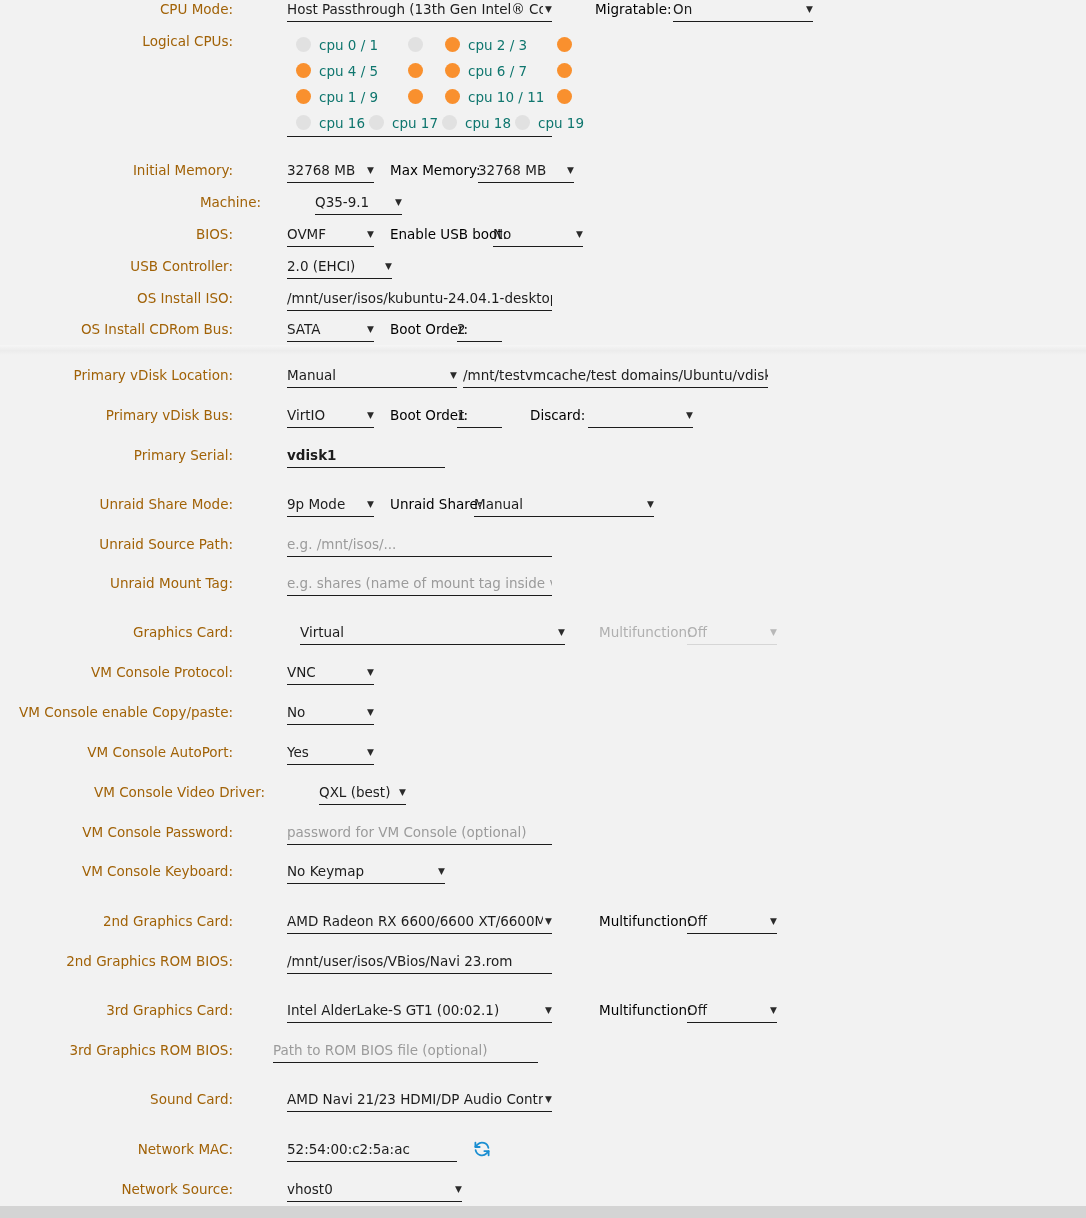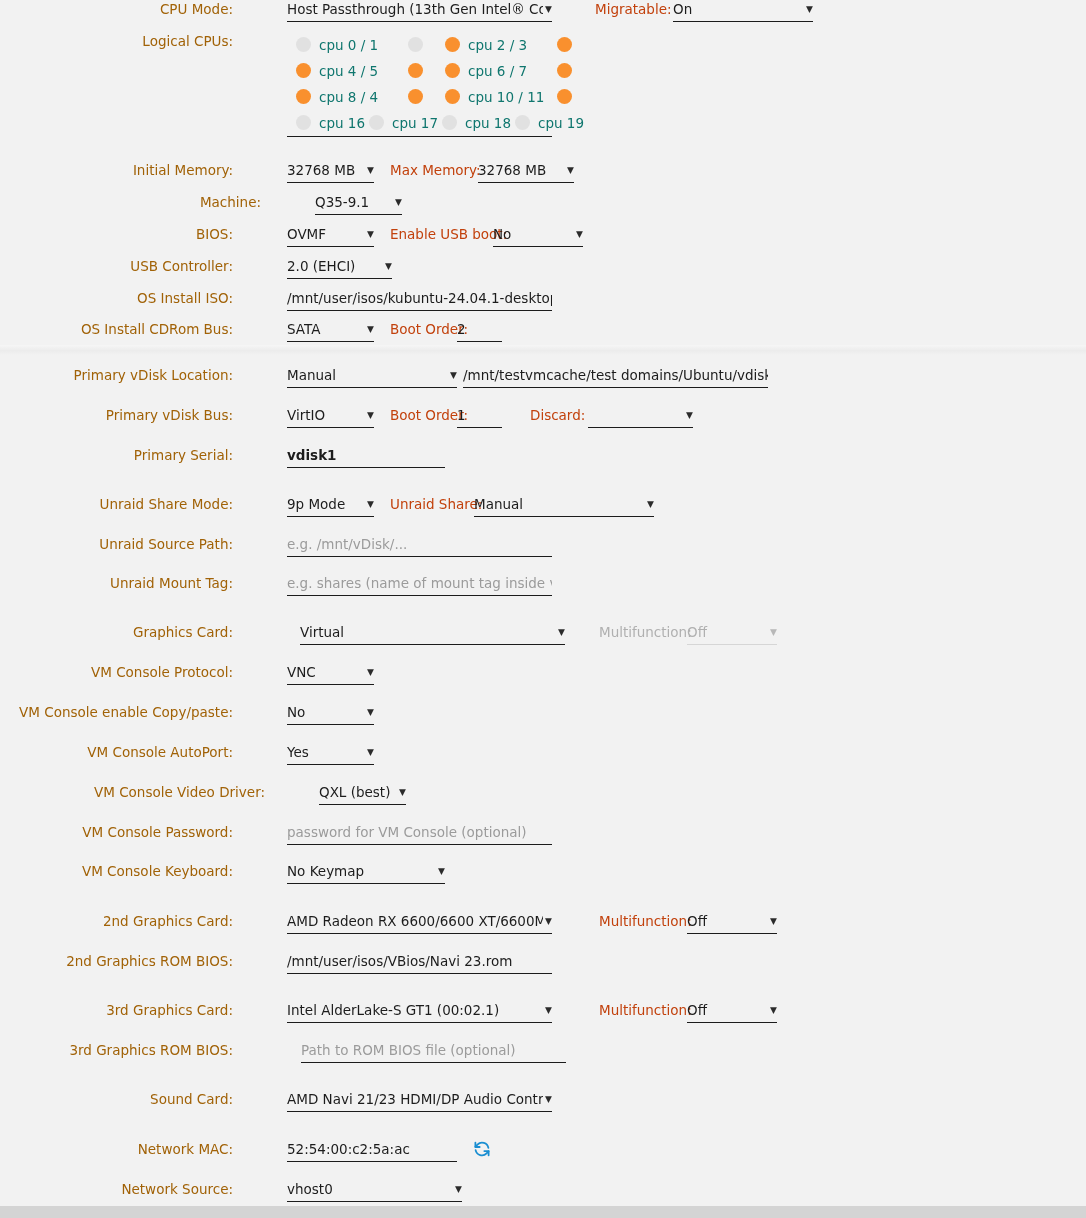--- a/index.html
+++ b/index.html
@@ -62,21 +62,21 @@
     margin-left: 2px;
     flex: 0 0 auto;
   }
   .caret.dim { color: #b8b8b8; }
 
   
   .inline-lbl {
     position: absolute;
     top: 0;
     font-size: 13.5px;
-    color: #c2410c;
+    color: #000000;
     line-height: 19px;
     white-space: nowrap;
   }
   .inline-lbl.dim { color: #b0b0b0; }
 
   
   .cpu-block {
     position: absolute;
     border-bottom: 1px solid #1c1c1c;
   }
@@ -157,21 +157,21 @@
             <div class="cpu-box on" style="left: 158px;"></div>
             <div class="cpu-box on" style="left: 270px;"></div>
             <div class="cpu-lab" style="left: 32px;">cpu 4 / 5</div>
             <div class="cpu-lab" style="left: 181px;">cpu 6 / 7</div>
           </div>
           <div class="cpu-row">
             <div class="cpu-box on" style="left: 9px;"></div>
             <div class="cpu-box on" style="left: 121px;"></div>
             <div class="cpu-box on" style="left: 158px;"></div>
             <div class="cpu-box on" style="left: 270px;"></div>
-            <div class="cpu-lab" style="left: 32px;">cpu 8 / 4</div>
+            <div class="cpu-lab" style="left: 32px;">cpu 1 / 9</div>
             <div class="cpu-lab" style="left: 181px;">cpu 10 / 11</div>
           </div>
           <div class="cpu-row">
             <div class="cpu-box" style="left: 9px;"></div>
             <div class="cpu-box" style="left: 82px;"></div>
             <div class="cpu-box" style="left: 155px;"></div>
             <div class="cpu-box" style="left: 228px;"></div>
             <div class="cpu-lab" style="left: 32px;">cpu 16</div>
             <div class="cpu-lab" style="left: 105px;">cpu 17</div>
             <div class="cpu-lab" style="left: 178px;">cpu 18</div>
@@ -309,21 +309,21 @@
         <span class="txt">Manual</span>
         <span class="caret">▼</span>
       </div>
     </div>
   </div>
 
   <div class="row" style="top:535px;">
     <div class="lbl">Unraid Source Path:</div>
     <div class="fields">
       <div class="fld" style="left:42px; width:265px;">
-        <span class="txt ph">e.g. /mnt/vDisk/...</span>
+        <span class="txt ph">e.g. /mnt/isos/...</span>
       </div>
     </div>
   </div>
 
   <div class="row" style="top:574px;">
     <div class="lbl">Unraid Mount Tag:</div>
     <div class="fields">
       <div class="fld" style="left:42px; width:265px;">
         <span class="txt ph">e.g. shares (name of mount tag inside vm)</span>
       </div>
@@ -439,21 +439,21 @@
       <div class="fld" style="left:442px; width:90px;">
         <span class="txt">Off</span>
         <span class="caret">▼</span>
       </div>
     </div>
   </div>
 
   <div class="row" style="top:1041px;">
     <div class="lbl">3rd Graphics ROM BIOS:</div>
     <div class="fields">
-      <div class="fld" style="left:56px; width:265px;">
+      <div class="fld" style="left:28px; width:265px;">
         <span class="txt ph">Path to ROM BIOS file (optional)</span>
       </div>
     </div>
   </div>
 
   <div class="row" style="top:1090px;">
     <div class="lbl">Sound Card:</div>
     <div class="fields">
       <div class="fld" style="left:42px; width:265px;">
         <span class="txt">AMD Navi 21/23 HDMI/DP Audio Controller (03:00.</span>

